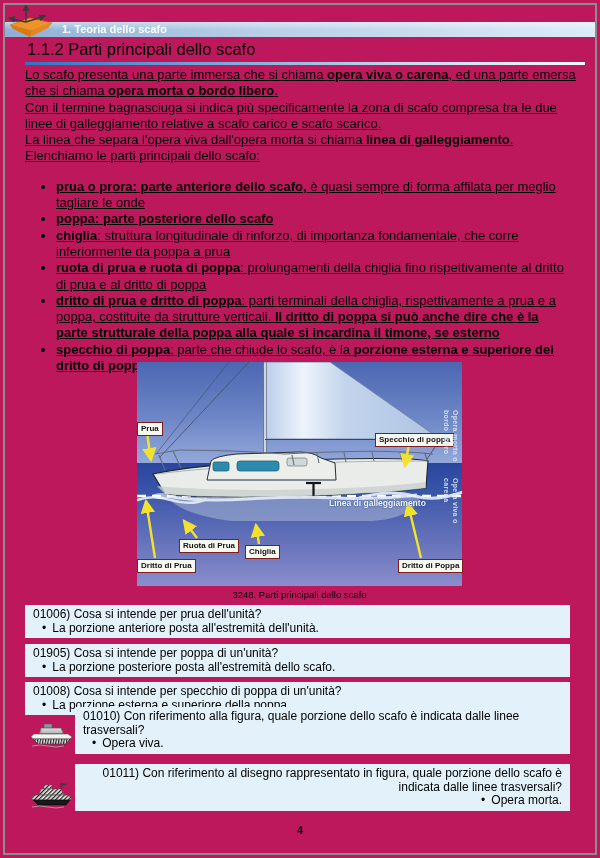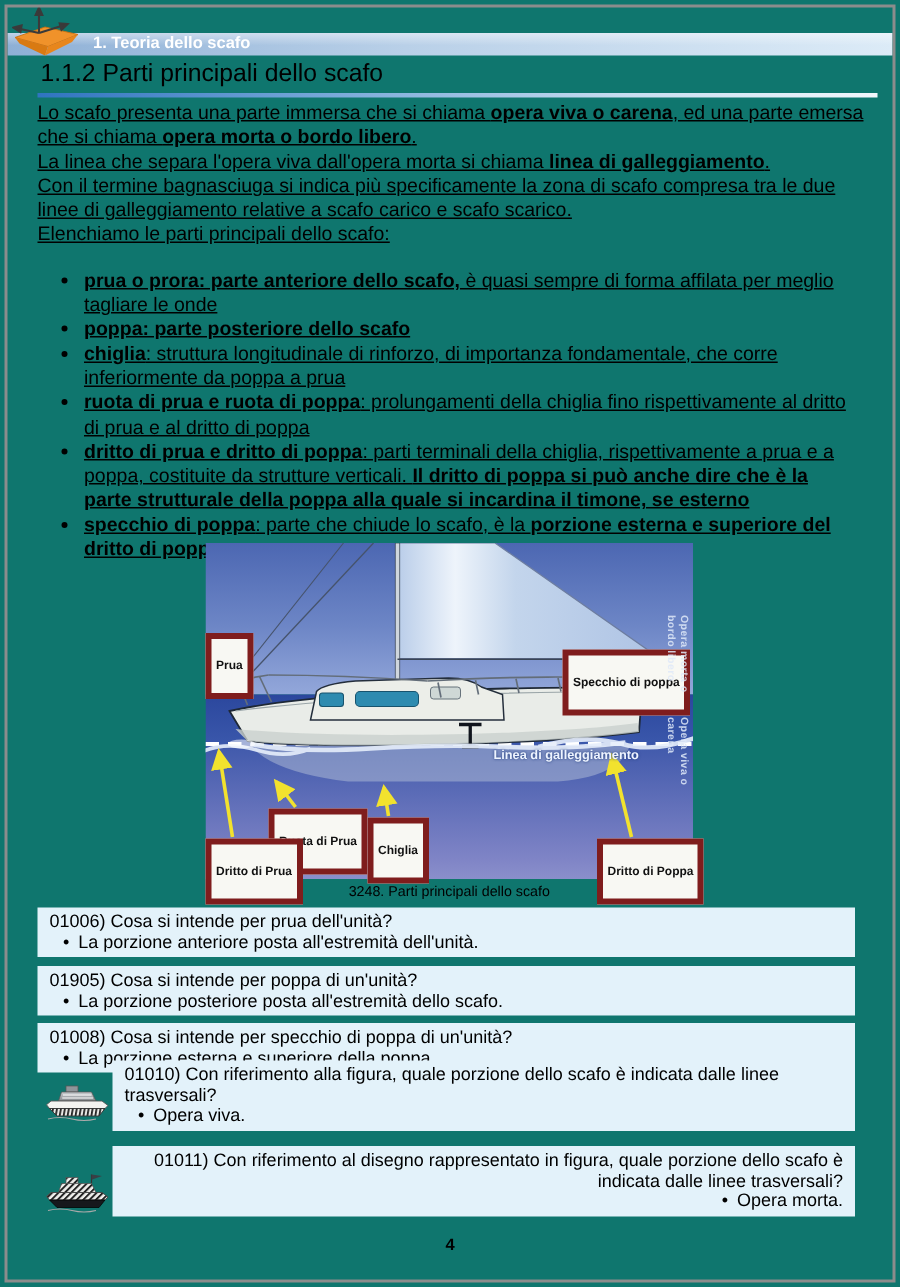--- a/index.html
+++ b/index.html
@@ -1,16 +1,16 @@
 <!DOCTYPE html>
 <html><head>
 <meta charset="utf-8">
 <style>
   html,body{margin:0;padding:0;background:#fff;}
-  .page{position:relative;width:600px;height:858px;background:#0f766e;font-family:"Liberation Sans",sans-serif;overflow:hidden;}
+  .page{position:relative;width:600px;height:858px;background:#be185d;font-family:"Liberation Sans",sans-serif;overflow:hidden;}
   .frame{position:absolute;inset:3px;border:2px solid #8c8c8c;pointer-events:none;z-index:50;}
 
   
   .header-bar{position:absolute;left:5px;right:5px;top:22px;height:15px;
     background:linear-gradient(to bottom,rgba(255,255,255,.45),rgba(255,255,255,0) 55%),
                linear-gradient(to right,#8eb0d6 0%,#b9d0e8 45%,#dcebf7 100%);}
   .header-title{position:absolute;left:57px;top:0;font-size:11px;font-weight:bold;color:#fff;line-height:15px;}
   .logo{position:absolute;left:8px;top:4px;z-index:5;}
 
   .section-title{position:absolute;left:27px;top:40px;font-size:16.5px;color:#000;}
@@ -18,22 +18,22 @@
     background:linear-gradient(to right,#2f74c0 0%,#79a9d9 35%,#c8ddf0 70%,#f2f7fc 100%);}
 
   
   .body-text{position:absolute;left:25px;top:67px;width:561px;font-size:13px;line-height:16.3px;color:#000;text-decoration:underline;}
   .body-text p{margin:0;}
   .body-text ul{margin:14px;padding-left:17px;}
   .body-text li{margin:0;}
 
   
   .figure-wrap{position:absolute;left:137px;top:362px;width:325px;height:224px;}
-  .fig-label{position:absolute;background:#f8f8f3;border:4px solid #7f1d1d;font-size:8px;line-height:10px;
-    font-weight:bold;color:#111;padding:13px 3px;white-space:nowrap;z-index:6;}
+  .fig-label{position:absolute;background:#f8f8f3;border:1px solid #7f1d1d;font-size:8px;line-height:10px;
+    font-weight:bold;color:#111;padding:1px 3px;white-space:nowrap;z-index:6;}
   .waterline-label{position:absolute;left:192px;top:136px;font-size:8.5px;font-weight:bold;color:#eef4ff;
     text-shadow:0 0 2px #1d3a78;white-space:nowrap;z-index:6;}
   .side-label{position:absolute;right:2px;writing-mode:vertical-rl;font-size:7px;line-height:9px;font-weight:bold;
     color:rgba(223,233,248,.85);letter-spacing:.3px;z-index:6;}
   .side-top{top:48px;height:66px;}
   .side-bottom{top:116px;height:58px;}
   .figure-caption{position:absolute;left:137px;top:589px;width:325px;text-align:center;
     font-size:9.5px;color:#000;}
 
   
@@ -65,22 +65,22 @@
       <line x1="18" y1="18" x2="34" y2="13"></line>
         <polygon points="37,12 31.8,11.6 33,15.8"></polygon>
     </g>
   </svg>
 
   <div class="section-title">1.1.2 Parti principali dello scafo</div>
   <div class="section-underline"></div>
 
   <div class="body-text">
     <p>Lo scafo presenta una parte immersa che si chiama <b>opera viva o carena</b>, ed una parte emersa che si chiama <b>opera morta o bordo libero</b>.</p>
+    <p>Con il termine bagnasciuga si indica più specificamente la zona di scafo compresa tra le due linee di galleggiamento relative a scafo carico e scafo scarico.</p>
     <p>La linea che separa l'opera viva dall'opera morta si chiama <b>linea di galleggiamento</b>.</p>
-    <p>Con il termine bagnasciuga si indica più specificamente la zona di scafo compresa tra le due linee di galleggiamento relative a scafo carico e scafo scarico.</p>
     <p>Elenchiamo le parti principali dello scafo:</p>
     <ul>
       <li><b>prua o prora: parte anteriore dello scafo,</b> è quasi sempre di forma affilata per meglio tagliare le onde</li>
       <li><b>poppa: parte posteriore dello scafo</b></li>
       <li><b>chiglia</b>: struttura longitudinale di rinforzo, di importanza fondamentale, che corre inferiormente da poppa a prua</li>
       <li><b>ruota di prua e ruota di poppa</b>: prolungamenti della chiglia fino rispettivamente al dritto di prua e al dritto di poppa</li>
       <li><b>dritto di prua e dritto di poppa</b>: parti terminali della chiglia, rispettivamente a prua e a poppa, costituite da strutture verticali. <b>Il dritto di poppa si può anche dire che è la parte strutturale della poppa alla quale si incardina il timone, se esterno</b></li>
       <li><b>specchio di poppa</b>: parte che chiude lo scafo, è la <b>porzione esterna e superiore del dritto di poppa</b></li>
     </ul>
   </div>

